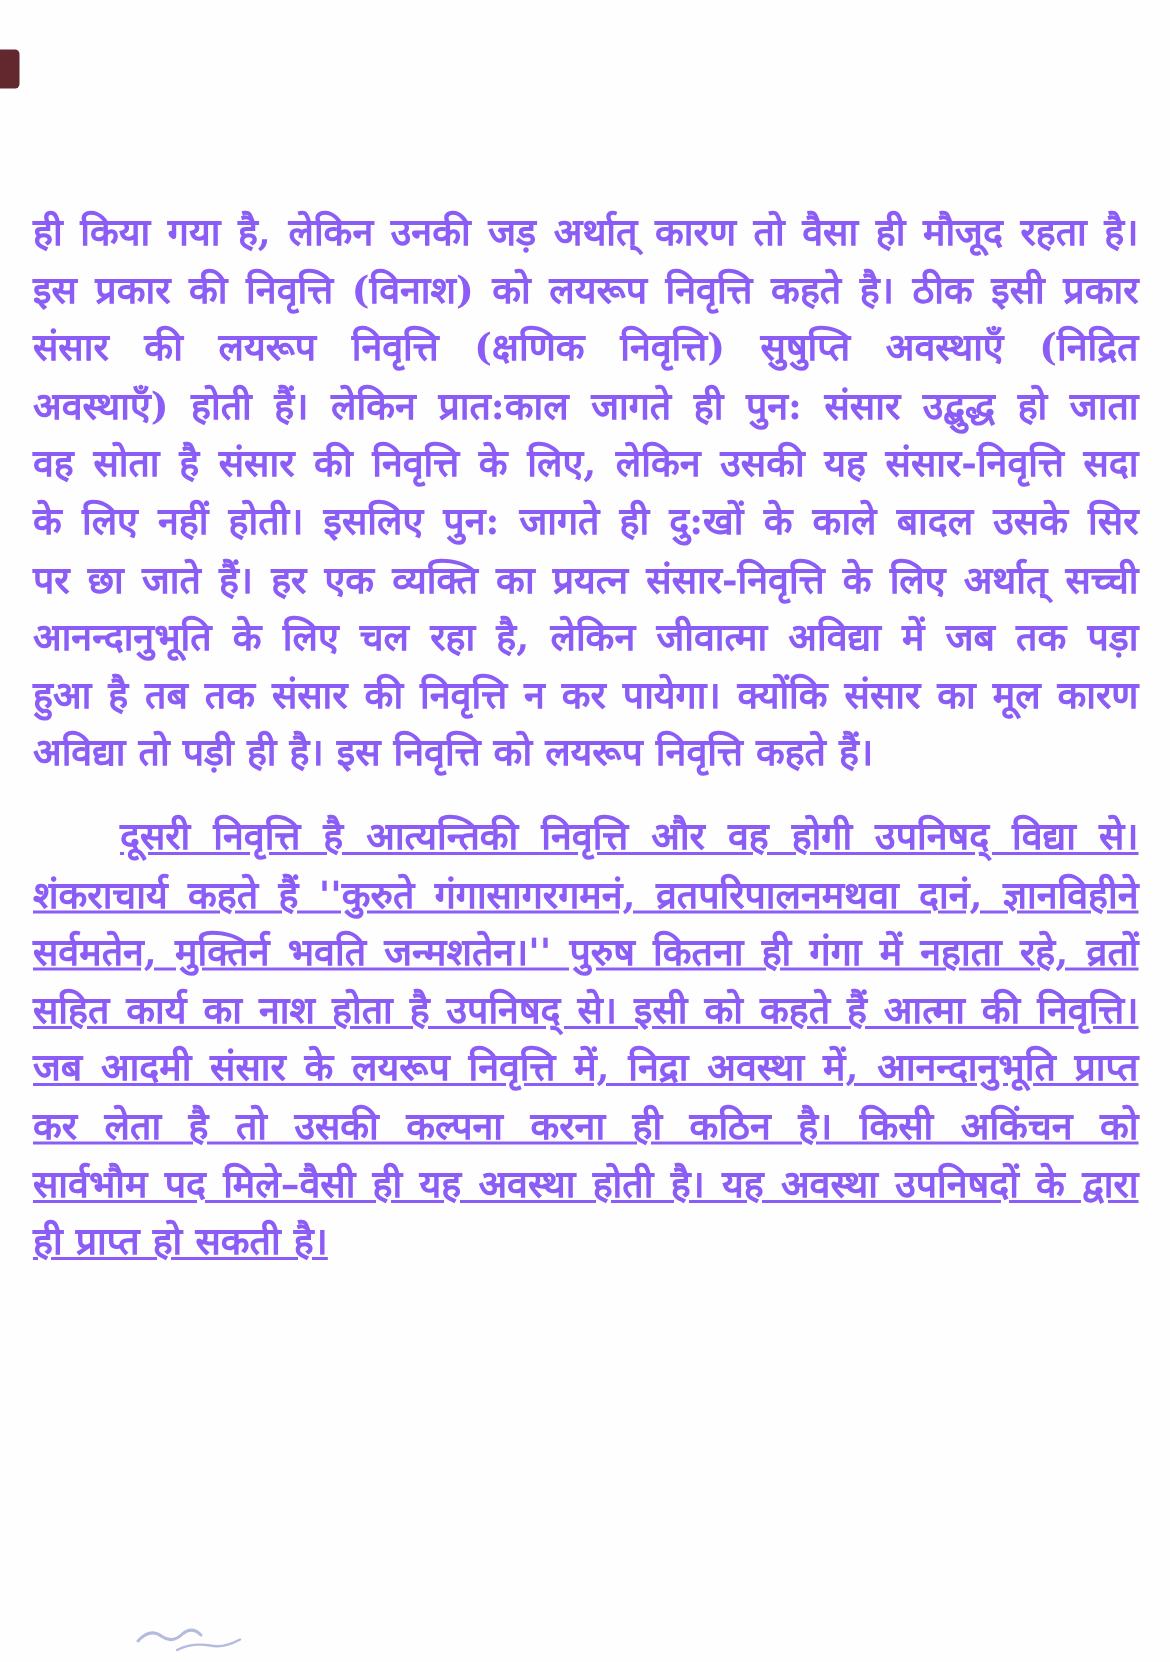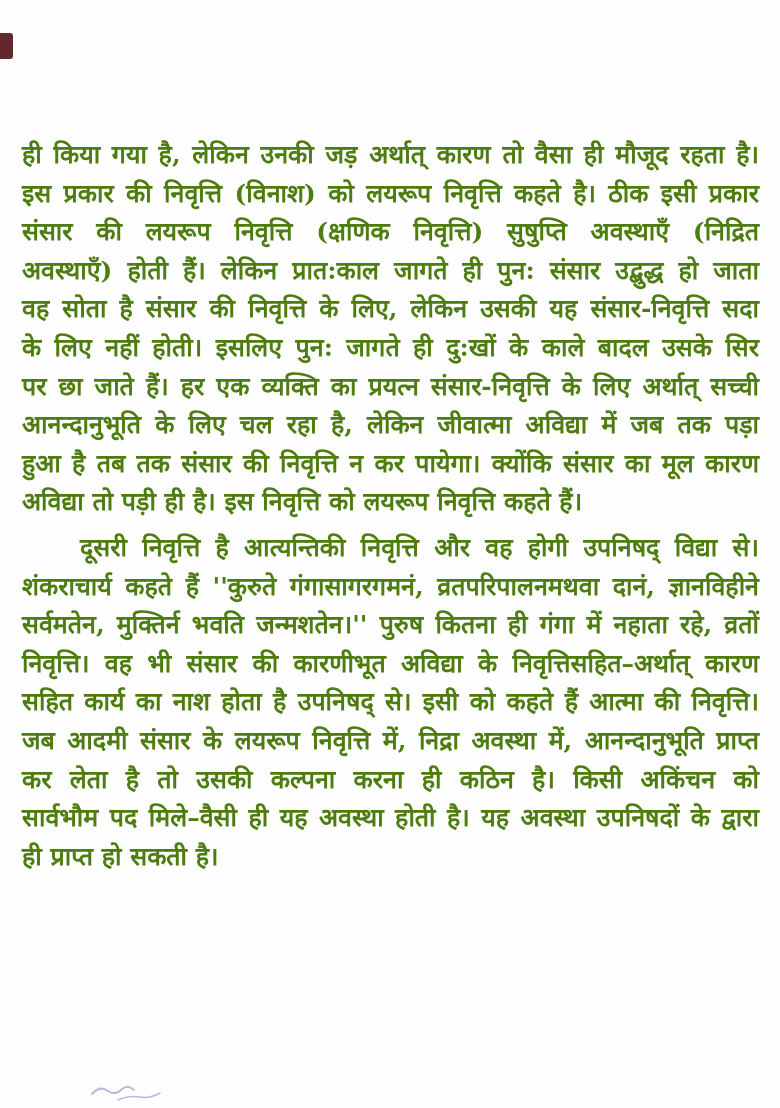--- a/index.html
+++ b/index.html
@@ -16,21 +16,21 @@
     position: absolute;
     left: 22px;
     top: 136px;
     width: 737px;
     color: #151310;
     font-size: 25px;
     font-weight: 600;
     -webkit-font-smoothing: antialiased;
   }
   .para { margin: 0; }
-  .para + .para { margin-top: 7px; }
+  .para + .para { margin-top: 17px; text-decoration: underline; }
   .line {
     line-height: 38.6px;
     height: 38.6px;
     text-align: justify;
     text-align-last: justify;
     white-space: nowrap;
     overflow: visible;
   }
   .line.last {
     text-align: right;
@@ -54,38 +54,37 @@
     height: 24px;
     opacity: 0.55;
   }
 </style>
 </head>
 <body>
 
 <div class="page" style="background: rgb(254, 254, 254);">
   <div class="corner-mark" style="background: rgb(85, 22, 27);"></div>
 
-  <div class="text-block" style="color: #4d7c0f;">
+  <div class="text-block" style="color: #8b5cf6;">
       <div class="para">
         <div class="line">ही किया गया है, लेकिन उनकी जड़ अर्थात् कारण तो वैसा ही मौजूद रहता है।</div>
         <div class="line">इस प्रकार की निवृत्ति (विनाश) को लयरूप निवृत्ति कहते है। ठीक इसी प्रकार</div>
         <div class="line">संसार की लयरूप निवृत्ति (क्षणिक निवृत्ति) सुषुप्ति अवस्थाएँ (निद्रित</div>
         <div class="line">अवस्थाएँ) होती हैं। लेकिन प्रात:काल जागते ही पुन: संसार उद्बुद्ध हो जाता</div>
         <div class="line">वह सोता है संसार की निवृत्ति के लिए, लेकिन उसकी यह संसार-निवृत्ति सदा</div>
         <div class="line">के लिए नहीं होती। इसलिए पुन: जागते ही दु:खों के काले बादल उसके सिर</div>
         <div class="line">पर छा जाते हैं। हर एक व्यक्ति का प्रयत्न संसार-निवृत्ति के लिए अर्थात् सच्ची</div>
         <div class="line">आनन्दानुभूति के लिए चल रहा है, लेकिन जीवात्मा अविद्या में जब तक पड़ा</div>
         <div class="line">हुआ है तब तक संसार की निवृत्ति न कर पायेगा। क्योंकि संसार का मूल कारण</div>
         <div class="line last">अविद्या तो पड़ी ही है। इस निवृत्ति को लयरूप निवृत्ति कहते हैं।</div>
       </div>
       <div class="para">
         <div class="line first-indent">दूसरी निवृत्ति है आत्यन्तिकी निवृत्ति और वह होगी उपनिषद् विद्या से।</div>
         <div class="line">शंकराचार्य कहते हैं ''कुरुते गंगासागरगमनं, व्रतपरिपालनमथवा दानं, ज्ञानविहीने</div>
         <div class="line">सर्वमतेन, मुक्तिर्न भवति जन्मशतेन।'' पुरुष कितना ही गंगा में नहाता रहे, व्रतों</div>
-        <div class="line">निवृत्ति। वह भी संसार की कारणीभूत अविद्या के निवृत्तिसहित–अर्थात् कारण</div>
         <div class="line">सहित कार्य का नाश होता है उपनिषद् से। इसी को कहते हैं आत्मा की निवृत्ति।</div>
         <div class="line">जब आदमी संसार के लयरूप निवृत्ति में, निद्रा अवस्था में, आनन्दानुभूति प्राप्त</div>
         <div class="line">कर लेता है तो उसकी कल्पना करना ही कठिन है। किसी अकिंचन को</div>
         <div class="line">सार्वभौम पद मिले–वैसी ही यह अवस्था होती है। यह अवस्था उपनिषदों के द्वारा</div>
         <div class="line last">ही प्राप्त हो सकती है।</div>
       </div>
     </div>
 
   <svg class="ink-mark" viewBox="0 0 80 24" xmlns="http://www.w3.org/2000/svg">
     <path d="M4 14 q8 -9 16 -3 q7 5 14 -2 q6 -5 12 1" fill="none" stroke-width="2" stroke-linecap="round" stroke="#7a86c2"></path>

